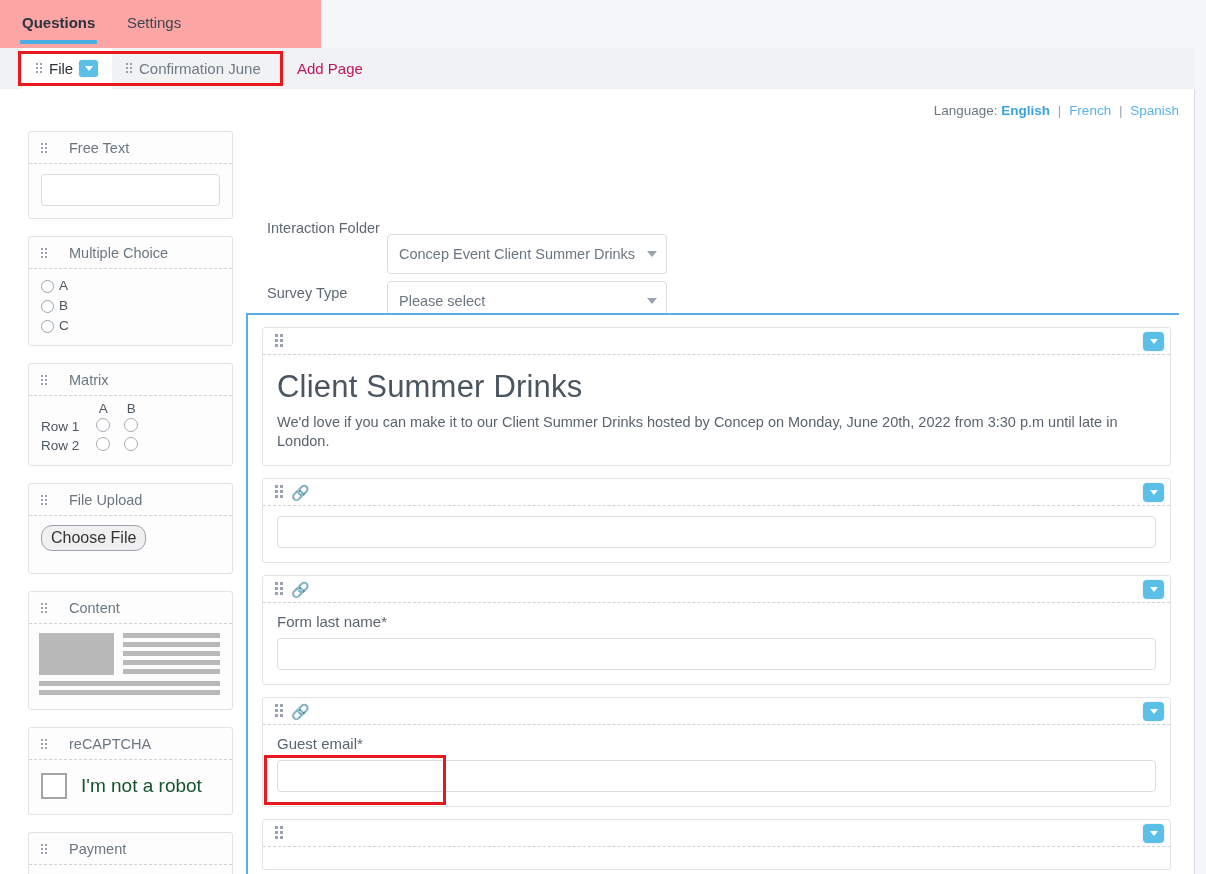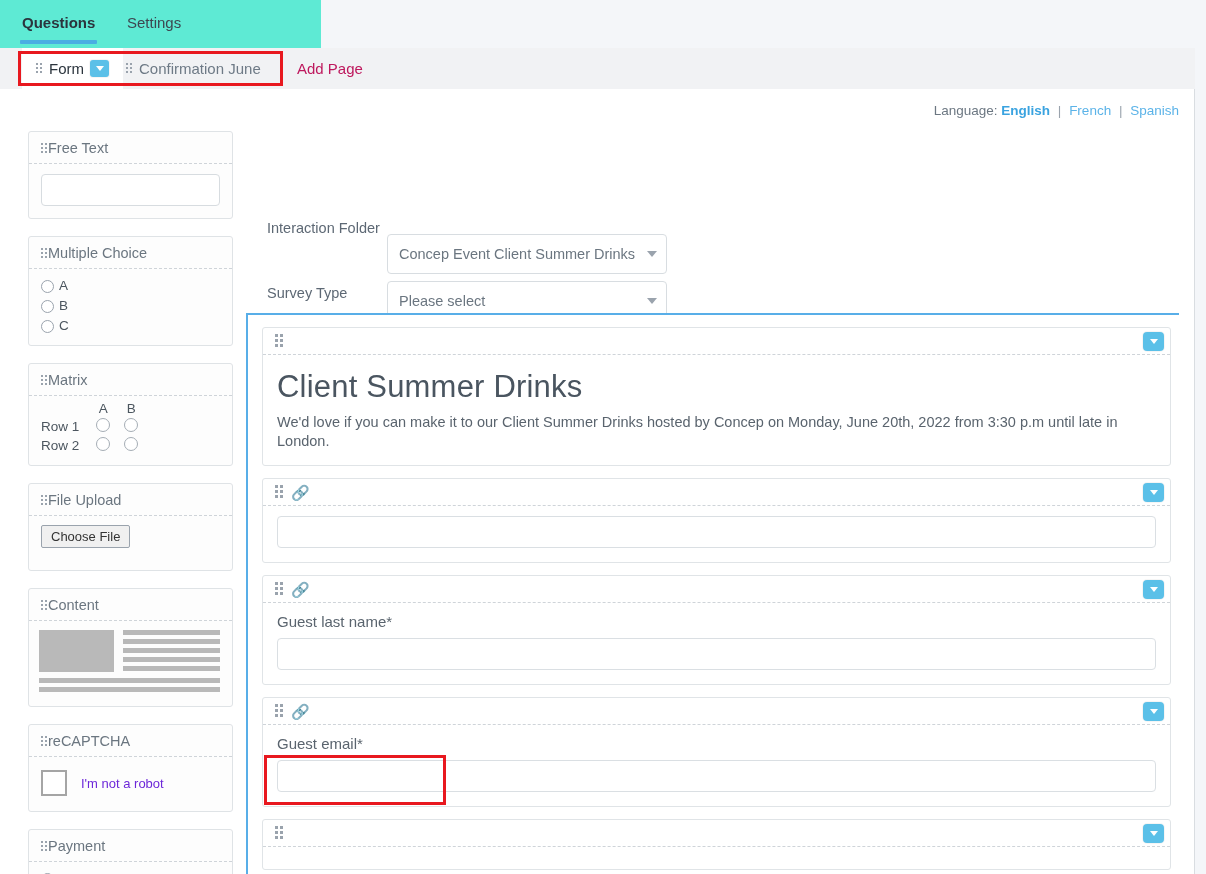--- a/index.html
+++ b/index.html
@@ -7,21 +7,21 @@
     width:1206px;height:874px;overflow:hidden;
     background:#f4f6f9;
     font-family:"Liberation Sans", sans-serif;
     color:#555f6b;
     -webkit-font-smoothing:antialiased;
   }
   .app{position:relative;width:1206px;height:874px;}
 
   
   .topbar{position:absolute;left:0;top:0;width:1206px;height:48px;background:#f4f6f9;}
-  .toptabs{position:absolute;left:0;top:0;height:48px;background:#5eead4;width:321px;}
+  .toptabs{position:absolute;left:0;top:0;height:48px;background:#fca5a5;width:321px;}
   .toptab{
     position:absolute;top:0;height:48px;line-height:46px;
     font-size:15px;color:#3d4751;padding:0 12px;cursor:pointer;white-space:nowrap;
   }
   .toptab.active{color:#2b343d;font-weight:bold;}
   .toptab .ul{position:absolute;left:10px;right:10px;bottom:4px;height:4px;background:#4aaee3;border-radius:1px;}
 
   
   .pagebar{
     position:absolute;left:0;top:48px;width:1195px;height:41px;
@@ -67,41 +67,41 @@
   .langrow{position:absolute;right:15px;top:14px;font-size:13.5px;color:#6c7782;white-space:nowrap;}
   .langrow .lbl{color:#6c7782;}
   .langrow a{color:#5bb3e8;text-decoration:none;cursor:pointer;}
   .langrow a.cur{color:#3aa3e0;font-weight:bold;}
   .langrow .sep{color:#9aa3ad;margin:0 4px;}
 
   
   .palette{position:absolute;left:28px;top:42px;width:205px;}
   .pcard{border:1px solid #dfe3e6;border-radius:3px;background:#fdfdfd;margin-bottom:17px;}
   .pcard .phead{
-    display:flex;align-items:center;gap:0;padding:8px 10px 7px 12px;
+    display:flex;align-items:center;gap:21px;padding:8px 10px 7px 12px;
     border-bottom:1px dashed #cfd4d9;font-size:14.5px;color:#6b7680;
   }
   .pcard .pbody{padding:10px 12px 12px 12px;}
   .ptext-input{height:30px;border:1px solid #d7dce0;border-radius:4px;background:#fff;}
   .radline{display:flex;align-items:center;gap:5px;font-size:13.5px;color:#4c565f;line-height:20px;}
   .rad{width:11px;height:11px;border:1px solid #9aa3ad;border-radius:50%;background:#fff;flex:0 0 auto;}
   .choosefile{
-    display:inline-block;border:1px solid #9aa3ad;background:#f0f0f0;border-radius:2px;
-    padding:3px 9px;font-size:13px;color:#333;cursor:pointer;
+    display:inline-block;border:1px solid #9aa3ad;background:#f0f0f0;border-radius:11px;
+    padding:3px 9px;font-size:16px;color:#333;cursor:pointer;
   }
   .matrix{font-size:13.5px;color:#4c565f;}
   .matrix td{padding:1px 0;}
   .matrix .col{width:28px;text-align:center;}
   .matrix .rlabel{padding-right:10px;}
   .mrad{width:12px;height:12px;border:1px solid #a5adb5;border-radius:50%;background:#fff;display:inline-block;}
   .cimg{width:75px;height:42px;background:#b9b9b9;}
   .cline{height:5px;background:#b9b9b9;margin-bottom:4px;}
   .captcha{display:flex;align-items:center;gap:14px;}
   .cbox{width:22px;height:22px;border:2px solid #a5a5a5;background:#fff;}
-  .captxt{font-size:13px;color:#6d28d9;}
+  .captxt{font-size:19px;color:#14532d;}
 
   
   .canvas{
     position:absolute;left:246px;top:224px;width:933px;height:650px;
     border:2px solid #58aee8;border-right:none;border-bottom:none;background:#fff;box-sizing:border-box;
   }
   .qblock{
     margin:12px 8px 0 14px;border:1px solid #e0e4e7;border-radius:3px;background:#fff;
   }
   .qblock .qhead{
@@ -162,21 +162,21 @@
   <div class="pagebar">
     <div class="pagetab selected" style="left:22px;">
       <span class="grip">
           <i></i>
           <i></i>
           <i></i>
           <i></i>
           <i></i>
           <i></i>
         </span>
-      <span>Form</span>
+      <span>File</span>
       <span class="caretbtn">
           <span class="tri"></span>
         </span>
     </div>
     <div class="pagetab dim" style="left:112px;">
       <span class="grip">
           <i></i>
           <i></i>
           <i></i>
           <i></i>
@@ -445,21 +445,21 @@
                 <i></i>
                 <i></i>
               </span>
             <span class="linkicon">🔗</span>
           </span>
           <span class="caretbtn big">
               <span class="tri"></span>
             </span>
         </div>
         <div class="qbody">
-          <div class="qlabel">Guest last name*</div>
+          <div class="qlabel">Form last name*</div>
           <div class="qinput"></div>
         </div>
       </div>
 
       <div class="qblock">
         <div class="qhead">
           <span class="lefticons">
             <span class="grip lg">
                 <i></i>
                 <i></i>

